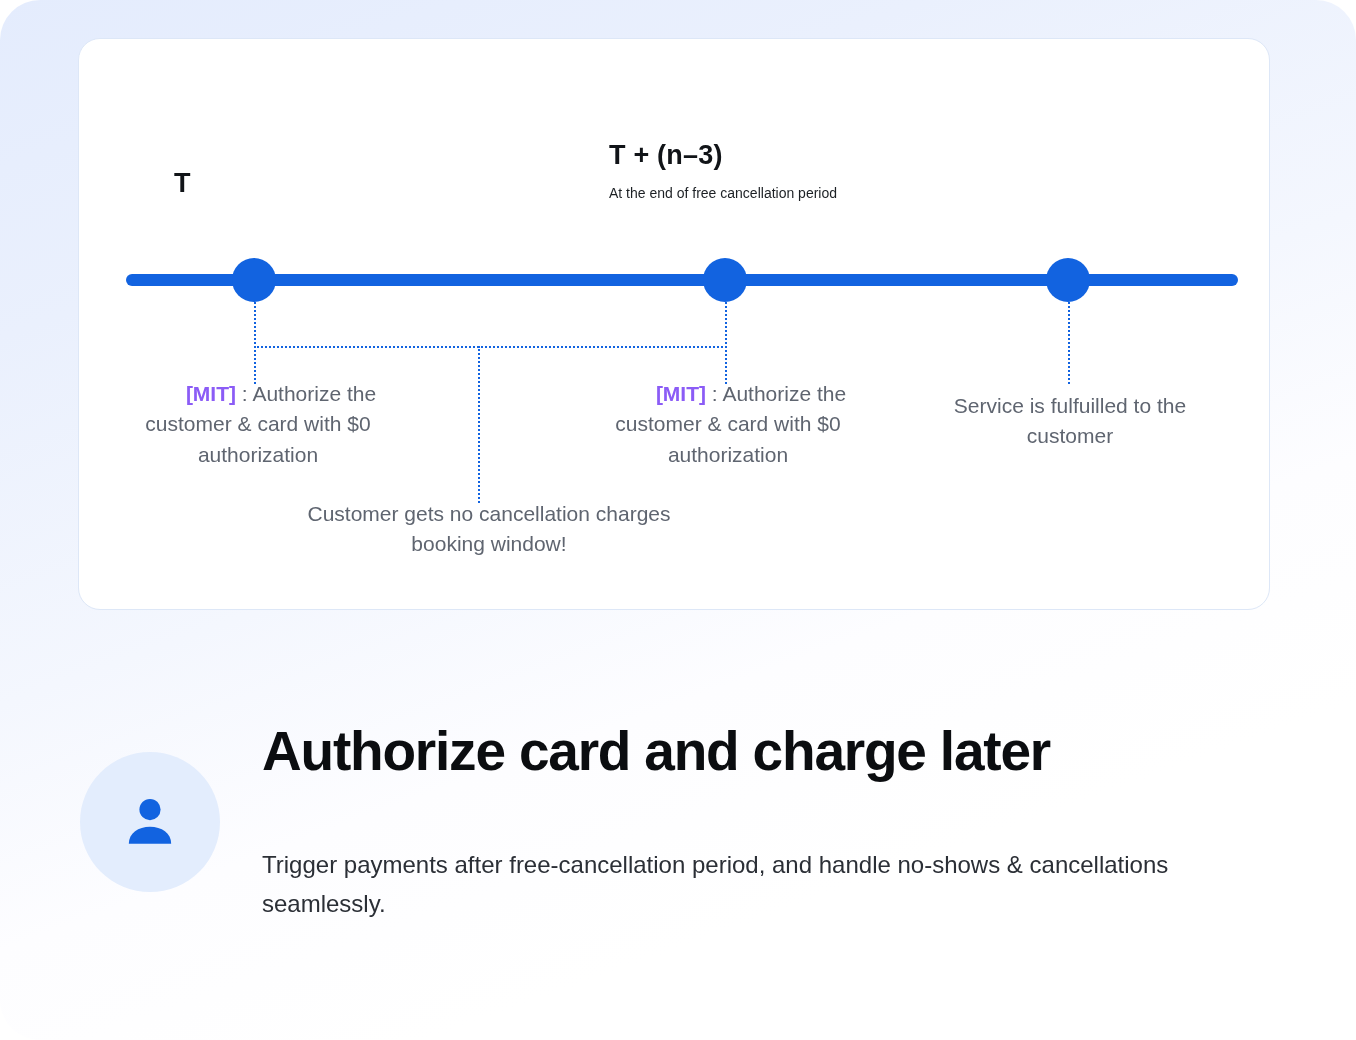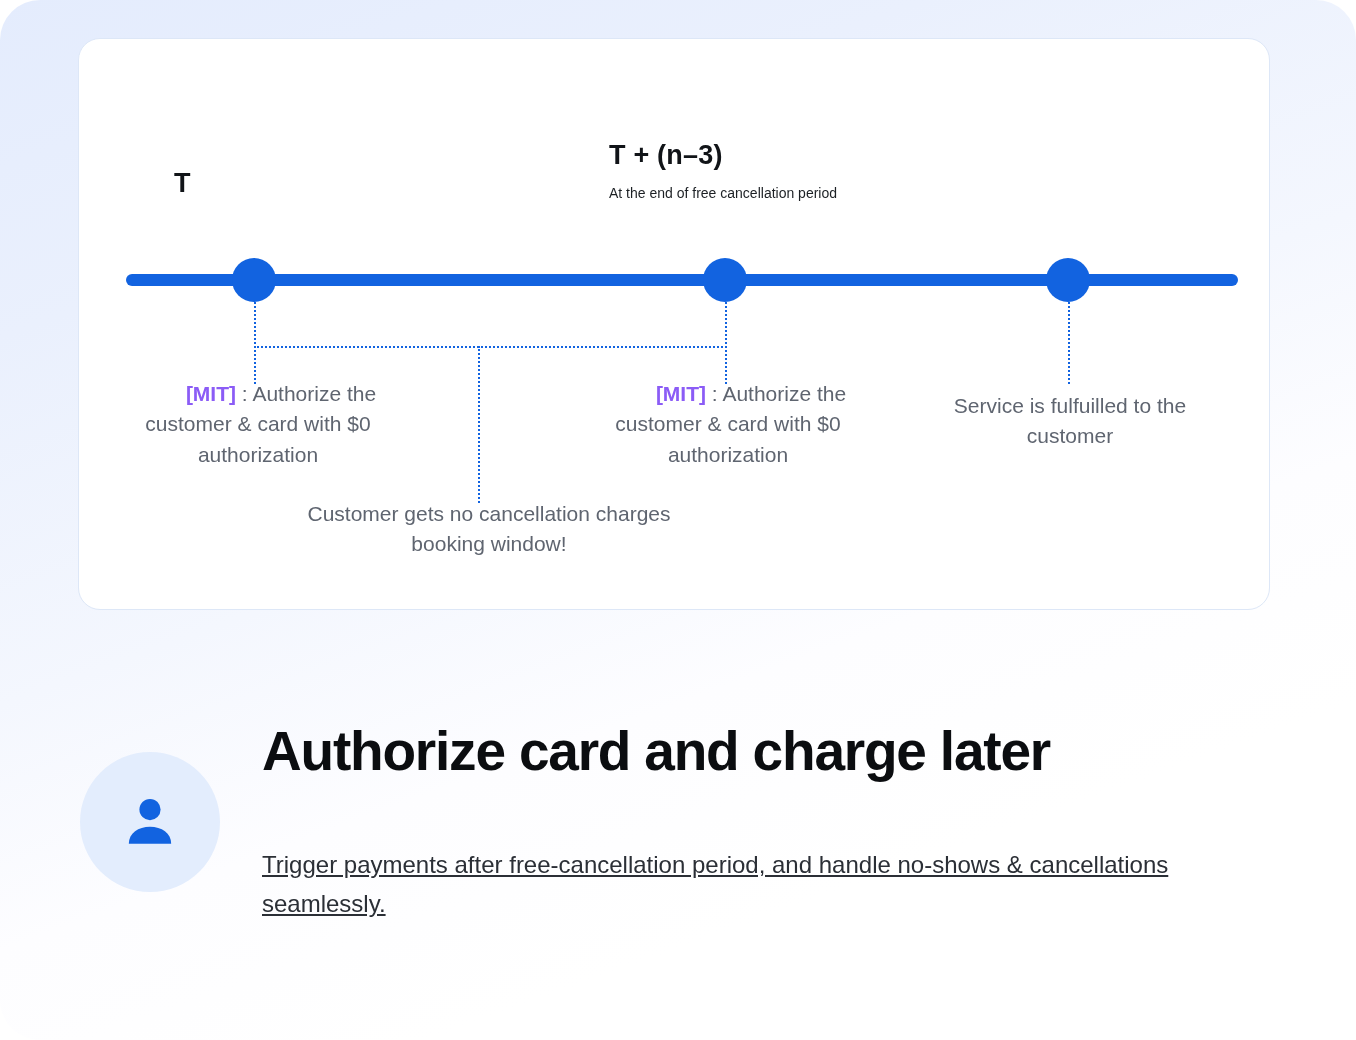--- a/index.html
+++ b/index.html
@@ -151,21 +151,20 @@
     line-height: 1.15;
   }
   .subtext {
     position: absolute;
     left: 262px;
     top: 846px;
     width: 930px;
     font-size: 24px;
     line-height: 1.62;
     color: #2b2f36;
-    text-decoration: underline;
   }
 </style>
 </head>
 <body>
 
 <div class="page">
 
   <div class="timeline-card">
     <div class="tl-inner">
 

